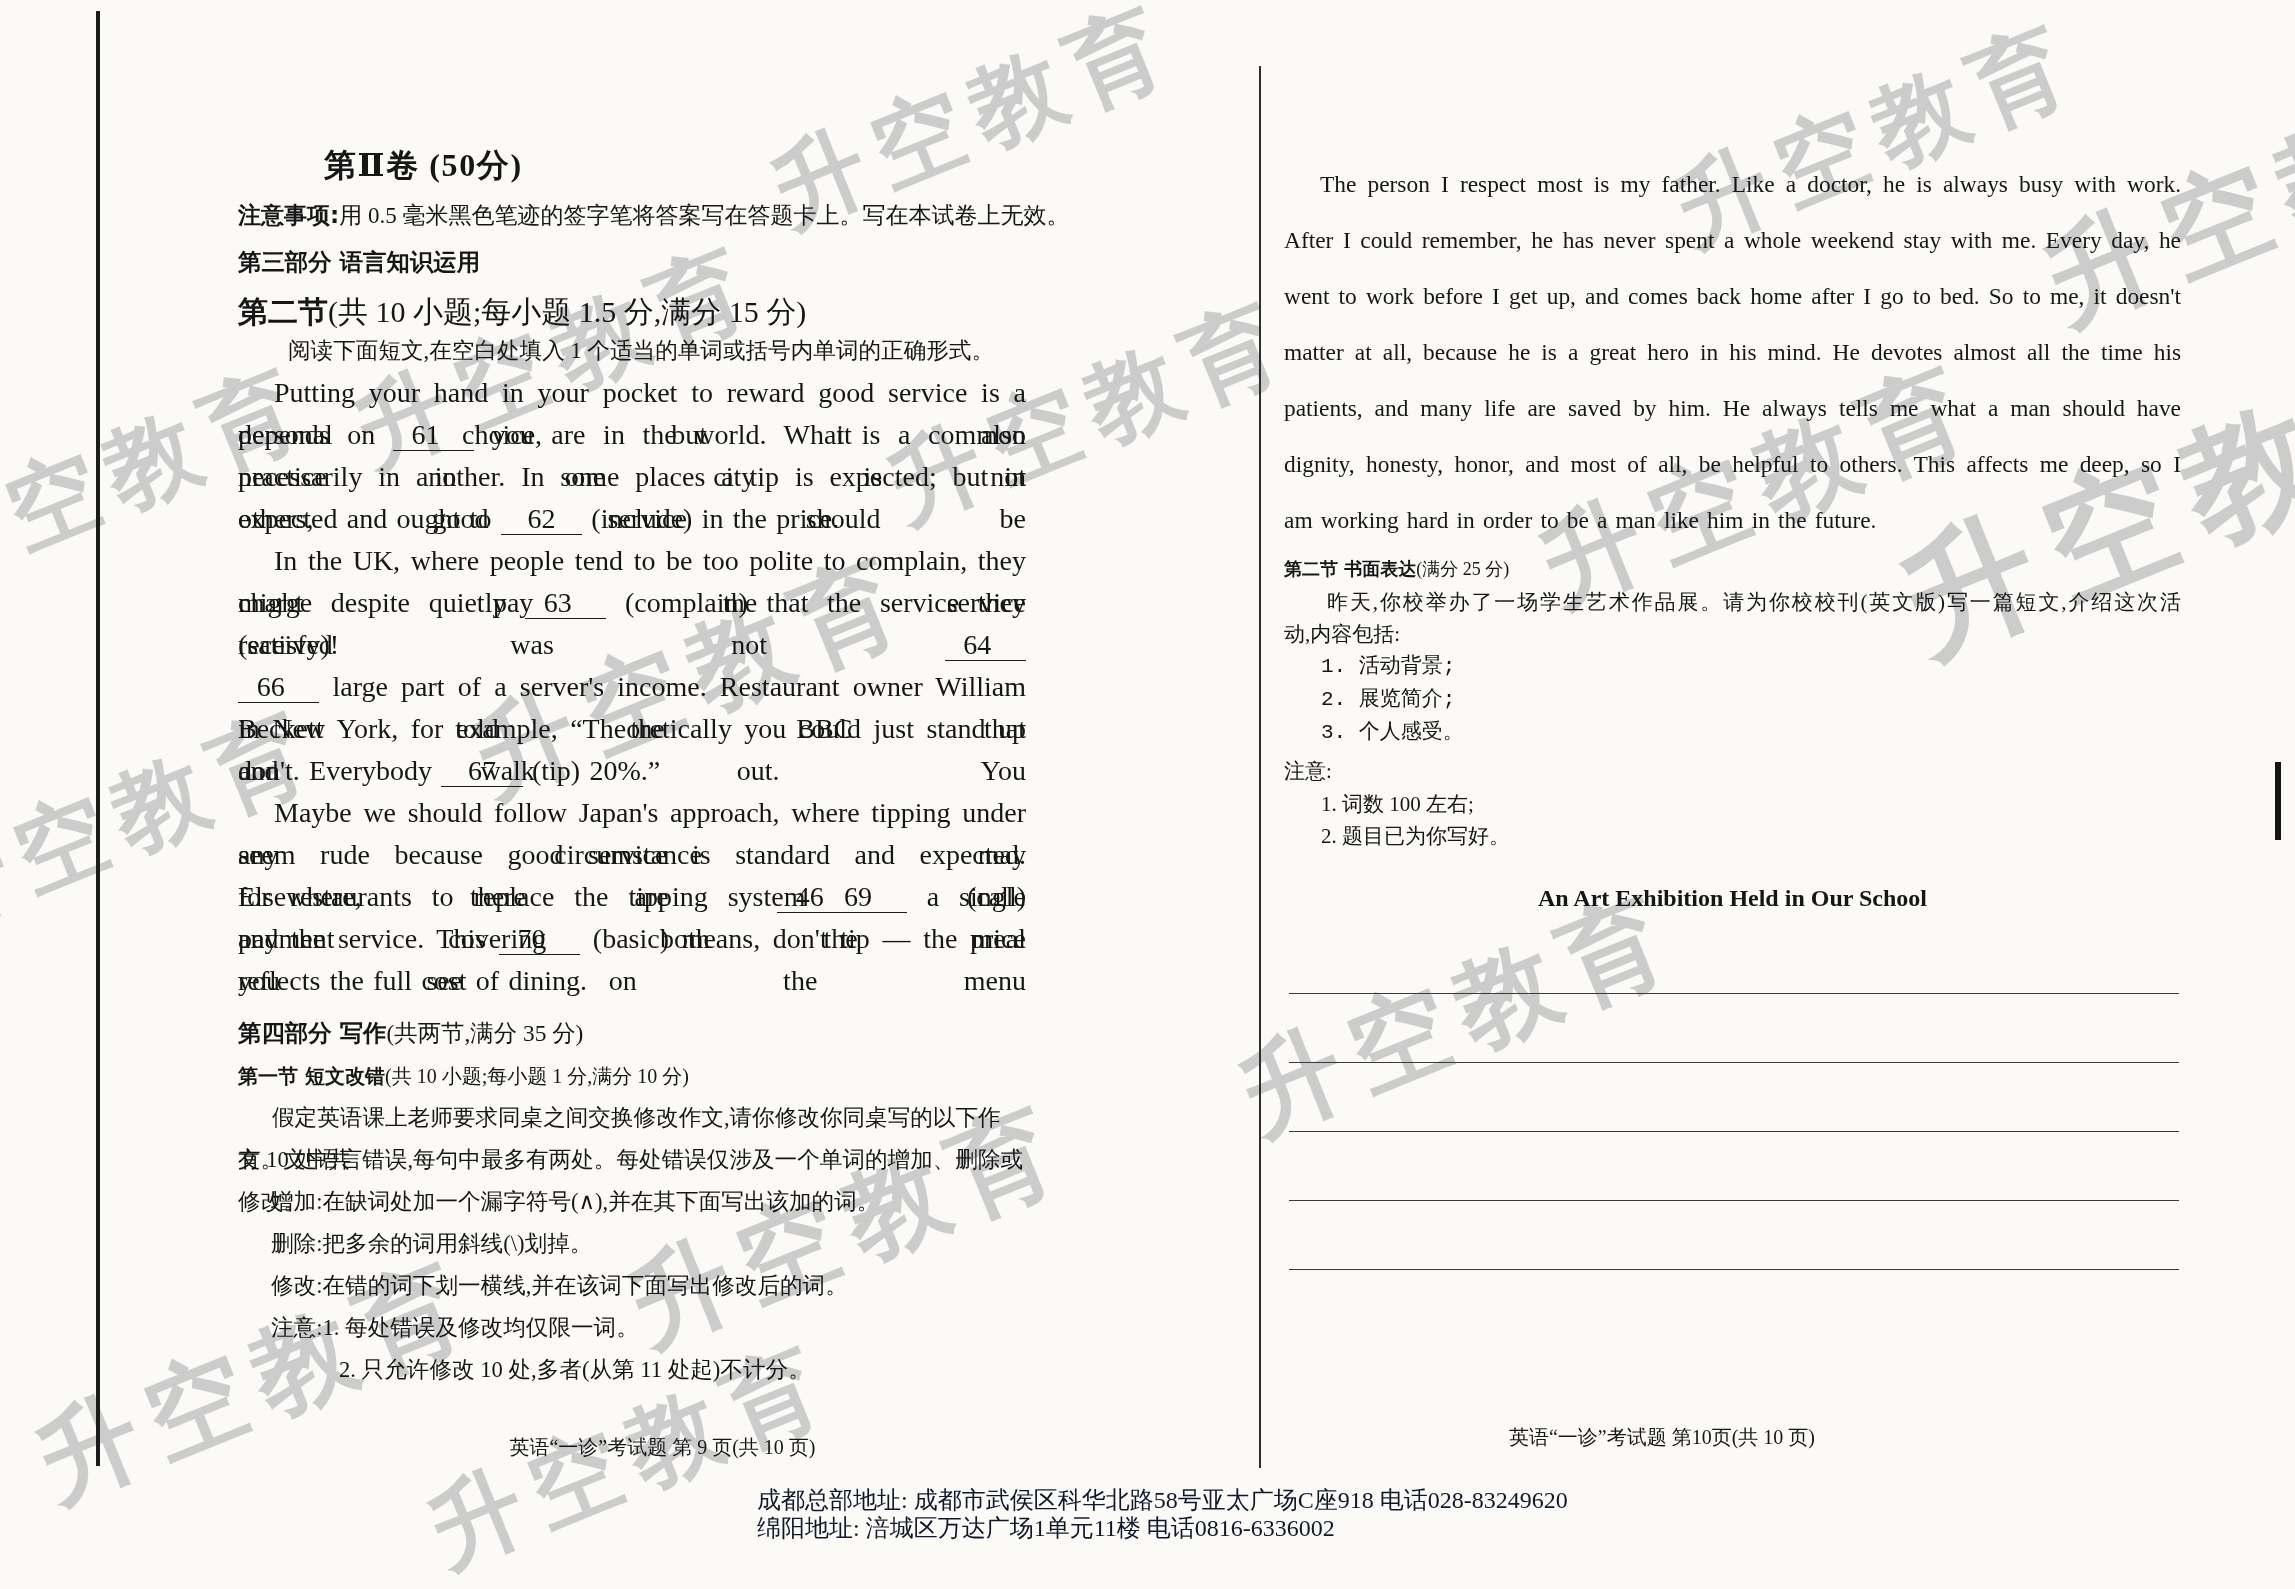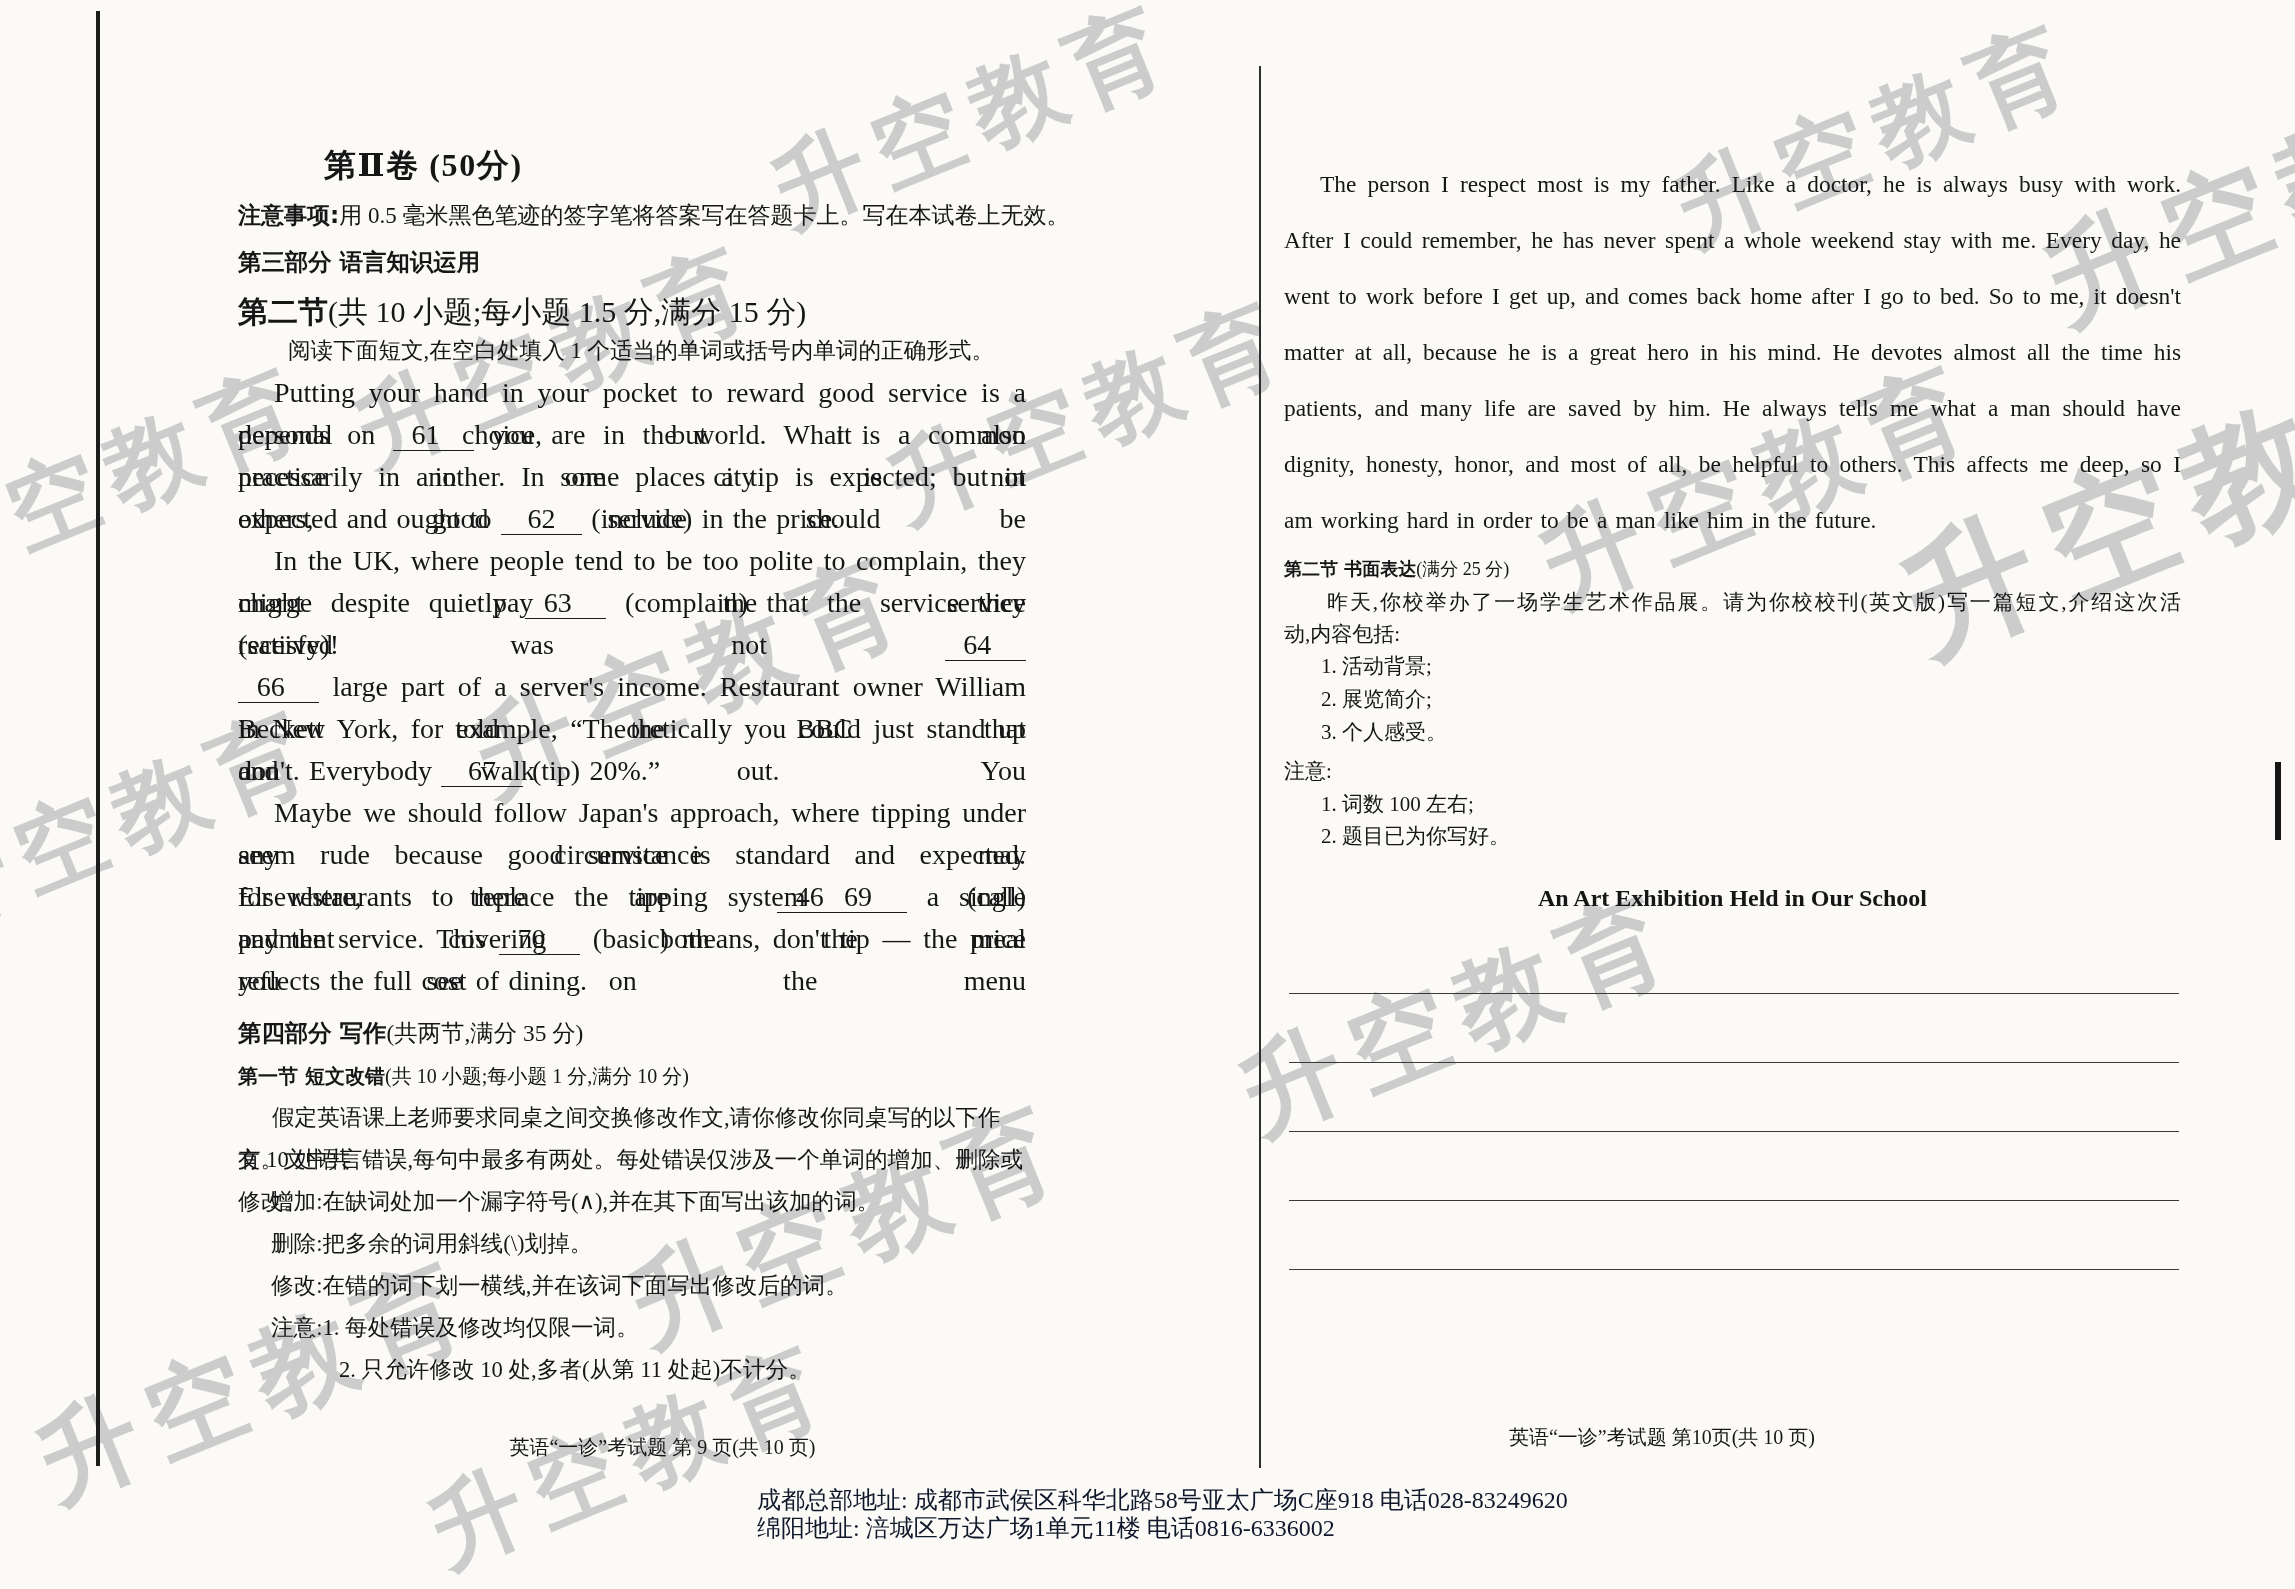--- a/index.html
+++ b/index.html
@@ -48,21 +48,21 @@
   .page-footer{position:absolute;z-index:2;font-size:20px;text-align:center;line-height:31px;}
   #footer-left{left:238px;top:1432px;width:849px;}
   #footer-right{left:1284px;top:1422px;width:756px;}
   
   .eline{font-size:23.4px;height:56px;line-height:56px;text-align:justify;text-align-last:justify;word-spacing:2.3px;}
   .eline.i0{text-indent:36px;}
   .eline:last-child{text-align-last:left;}
   .rhead{margin-top:4px;height:34px;line-height:34px;font-size:18px;}
   .tline{font-size:21px;height:32px;line-height:32px;}
   .task-intro .tline.i0{text-indent:43px;text-align:justify;text-align-last:justify;}
-  .pointline{font-size:21px;height:33px;line-height:33px;padding-left:37px;}
+  .pointline{font-size:21px;height:33px;line-height:33px;padding-left:37px;font-family:Liberation Mono, monospace;}
   .rnote-label{margin-top:4.7px;font-size:21px;height:34px;line-height:34px;}
   .rnote{font-size:21px;height:32px;line-height:32px;padding-left:37px;}
   .essay-title{margin-top:28px;height:36px;line-height:36px;font-size:24px;font-weight:700;text-align:center;}
   #writing-lines{position:absolute;left:1289px;top:925px;width:890px;z-index:2;}
   .wline{height:68px;border-bottom:1.6px solid #3a3a3a;}
   
   #address-block{position:absolute;left:757px;top:1486px;z-index:2;font-size:24px;line-height:28px;color:#0f172a;}
   .addr{white-space:nowrap;}
 </style>
 </head>

